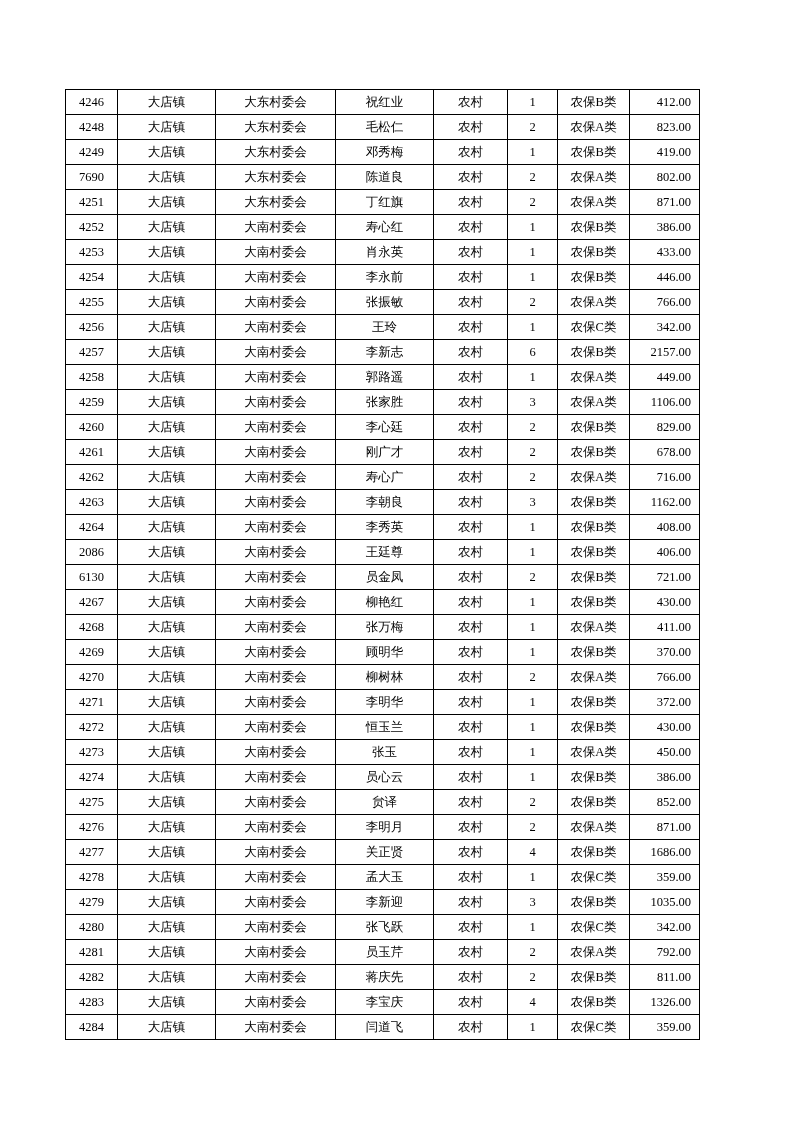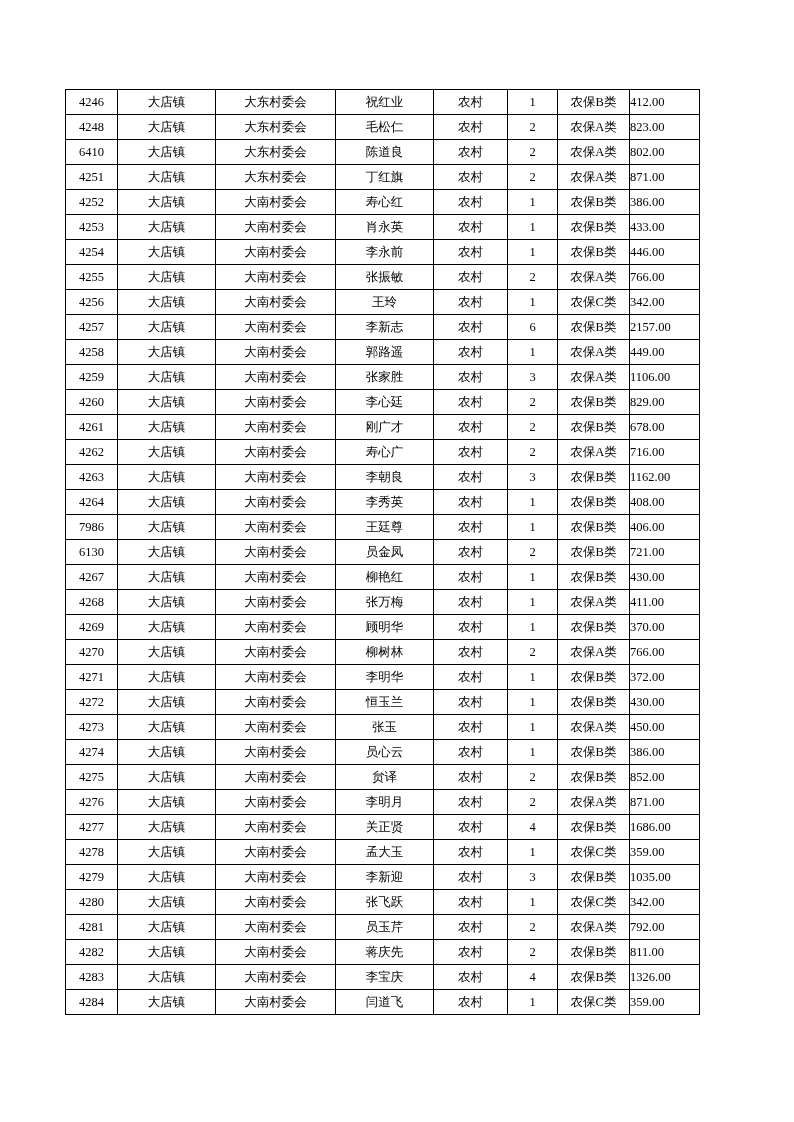--- a/index.html
+++ b/index.html
@@ -28,21 +28,21 @@
     border: 1px solid #000000;
     height: 24px;
     font-size: 12.5px;
     line-height: 24px;
     text-align: center;
     padding: 0;
     white-space: nowrap;
     overflow: hidden;
   }
   table.data-table td.amount {
-    text-align: left;
+    text-align: right;
     padding-right: 8px;
   }
 </style>
 </head>
 <body>
 
 <div class="page">
   <table class="data-table">
     <colgroup>
       <col style="width:52px">
@@ -69,21 +69,31 @@
           <td>4248</td>
           <td>大店镇</td>
           <td>大东村委会</td>
           <td>毛松仁</td>
           <td>农村</td>
           <td>2</td>
           <td>农保A类</td>
           <td class="amount">823.00</td>
         </tr>
         <tr>
-          <td>6410</td>
+          <td>4249</td>
+          <td>大店镇</td>
+          <td>大东村委会</td>
+          <td>邓秀梅</td>
+          <td>农村</td>
+          <td>1</td>
+          <td>农保B类</td>
+          <td class="amount">419.00</td>
+        </tr>
+        <tr>
+          <td>7690</td>
           <td>大店镇</td>
           <td>大东村委会</td>
           <td>陈道良</td>
           <td>农村</td>
           <td>2</td>
           <td>农保A类</td>
           <td class="amount">802.00</td>
         </tr>
         <tr>
           <td>4251</td>
@@ -219,21 +229,21 @@
           <td>4264</td>
           <td>大店镇</td>
           <td>大南村委会</td>
           <td>李秀英</td>
           <td>农村</td>
           <td>1</td>
           <td>农保B类</td>
           <td class="amount">408.00</td>
         </tr>
         <tr>
-          <td>7986</td>
+          <td>2086</td>
           <td>大店镇</td>
           <td>大南村委会</td>
           <td>王廷尊</td>
           <td>农村</td>
           <td>1</td>
           <td>农保B类</td>
           <td class="amount">406.00</td>
         </tr>
         <tr>
           <td>6130</td>

